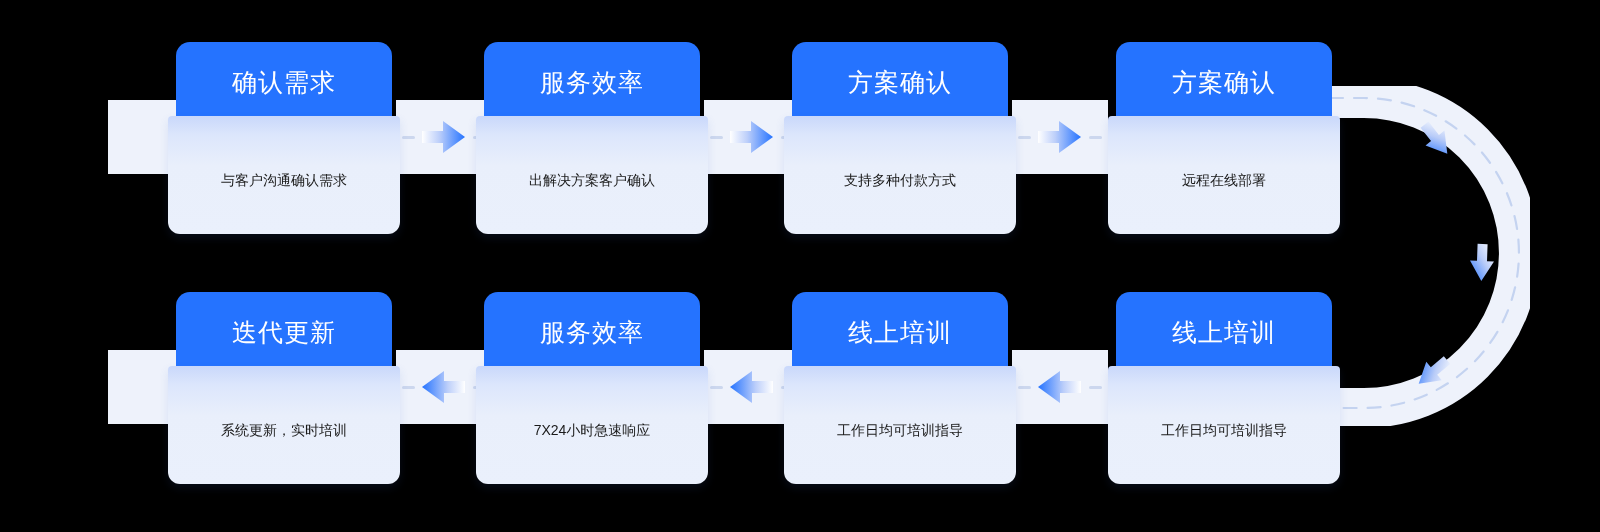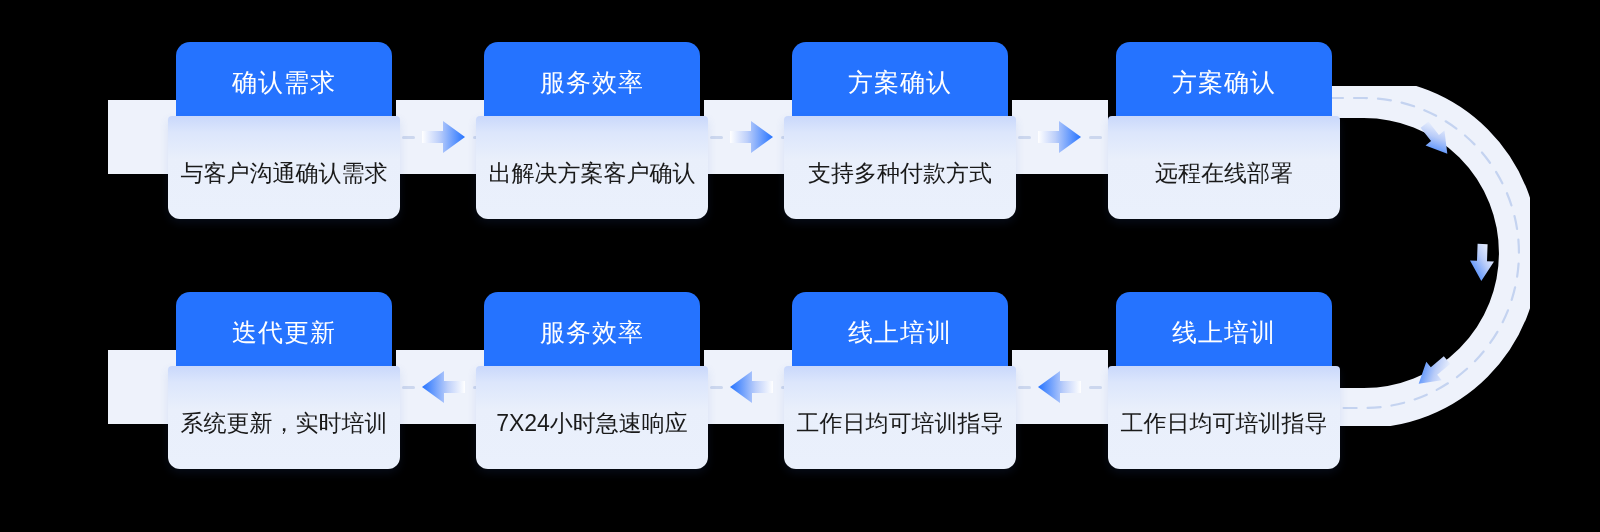--- a/index.html
+++ b/index.html
@@ -47,30 +47,30 @@
     display: flex;
     align-items: center;
     justify-content: center;
     box-sizing: border-box;
   }
   .card-body {
     position: absolute;
     left: 0;
     top: 74px;
     width: 232px;
-    height: 103px;
+    height: 118px;
     border-radius: 4px 4px 12px 12px;
     background: linear-gradient(180deg,
                 #c9d8fb 0%,
                 #dce6fc 16%,
                 #e9effb 42%,
                 #eaf0fc 100%);
     box-shadow: 0 4px 10px rgba(60, 100, 200, 0.12);
     color: #1a1a1a;
-    font-size: 23px;
+    font-size: 14px;
     display: flex;
     align-items: center;
     justify-content: center;
     box-sizing: border-box;
     text-align: center;
   }
   .card-body-inner {
     padding: 0 10px;
     transform: translateY(6px);
   }

